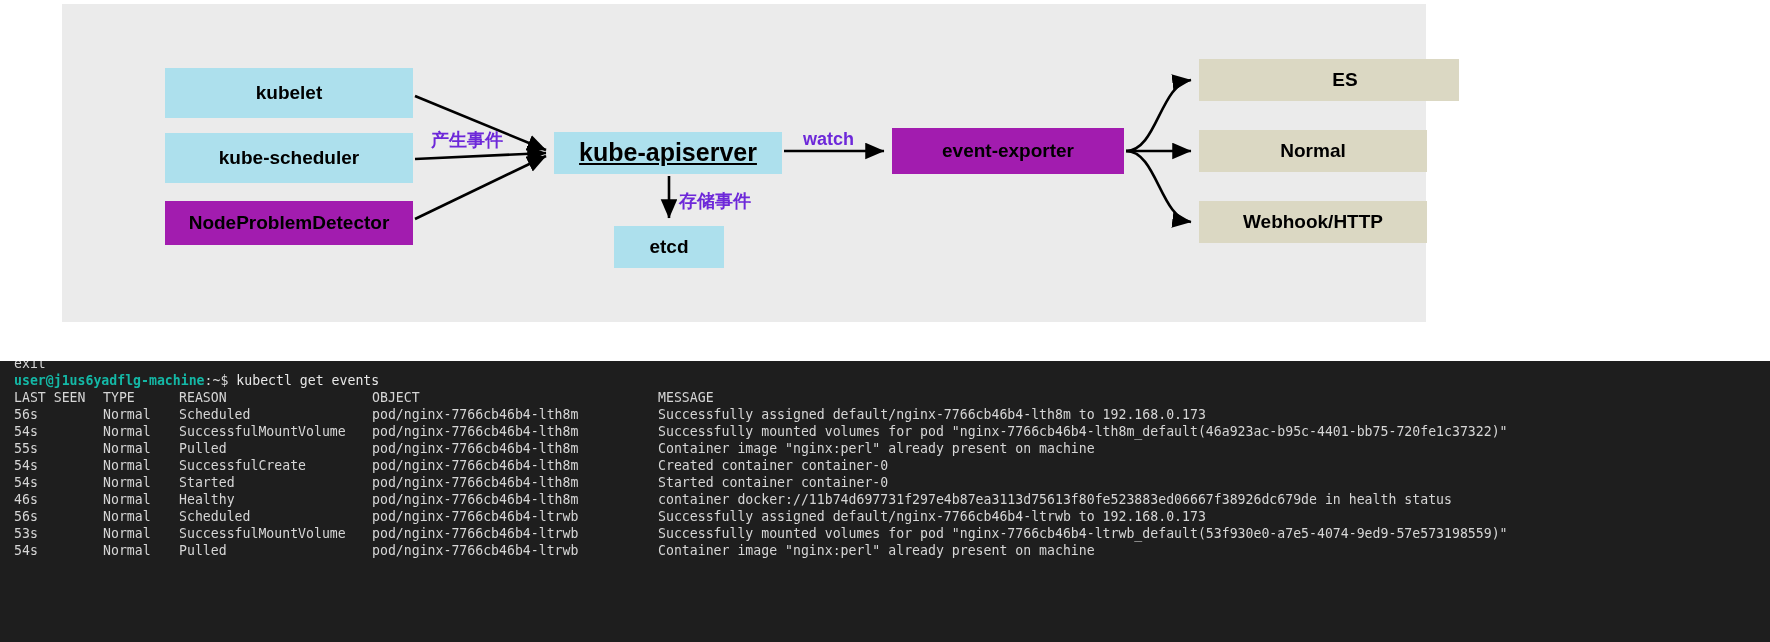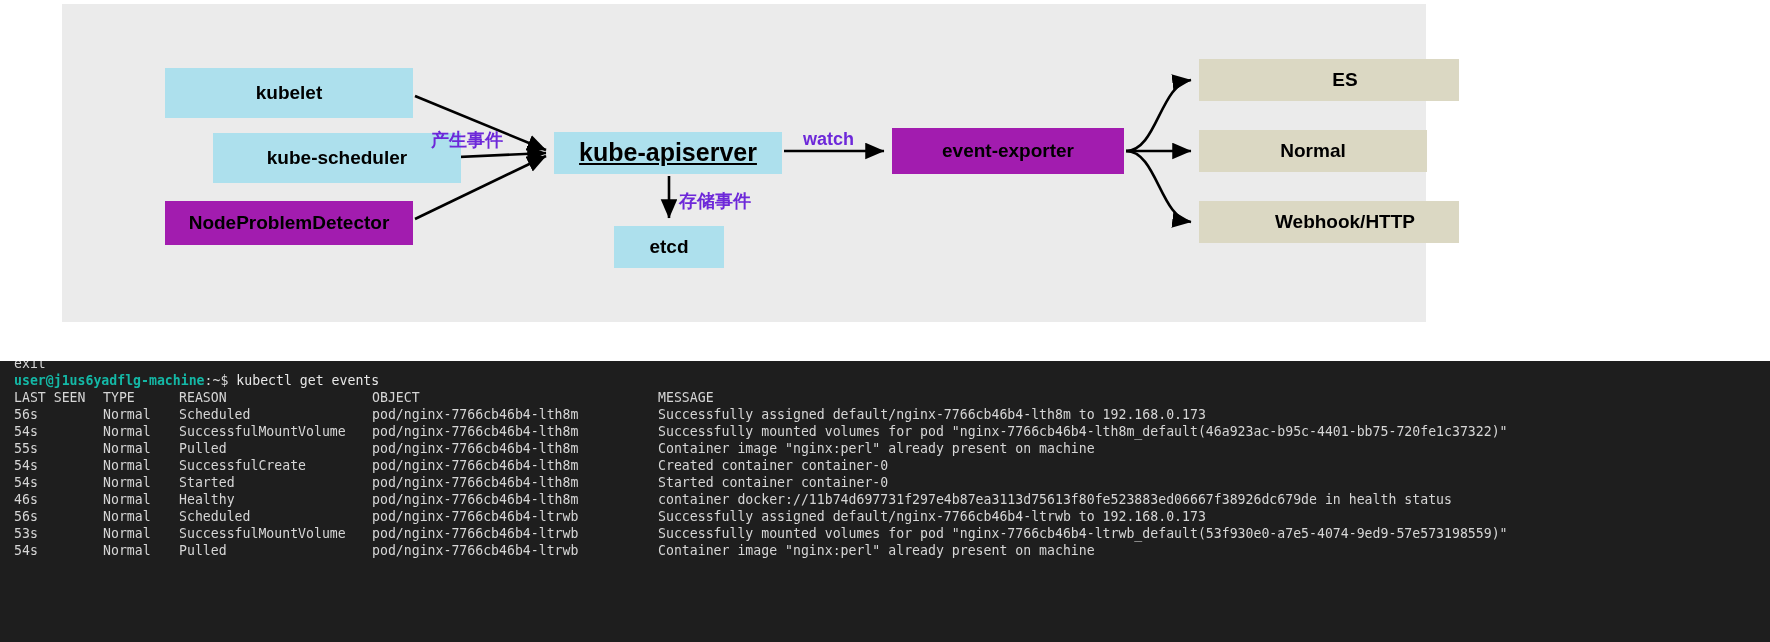--- a/index.html
+++ b/index.html
@@ -35,34 +35,34 @@
     text-align: center;
     line-height: 1.1;
     font-family: "Liberation Sans", sans-serif;
   }
   .node.blue  { background: #ade0ed; }
   .node.orange{ background: #a21caf; }
   .node.tan   { background: #dbd8c3; }
 
   
   #node-kubelet            { left: 103px; top: 64px;  width: 248px; height: 50px; font-size: 19px; }
-  #node-kube-scheduler     { left: 103px; top: 129px; width: 248px; height: 50px; font-size: 19px; margin-left: 48px; }
+  #node-kube-scheduler     { left: 103px; top: 129px; width: 248px; height: 50px; font-size: 19px; }
   #node-nodeproblemdetector{ left: 103px; top: 197px; width: 248px; height: 44px; font-size: 19px; }
 
   
   #node-kube-apiserver { left: 492px; top: 128px; width: 228px; height: 42px; font-size: 25px; text-decoration: underline; }
   #node-etcd           { left: 552px; top: 222px; width: 110px; height: 42px; font-size: 19px; }
 
   
   #node-event-exporter { left: 830px; top: 124px; width: 232px; height: 46px; font-size: 19px; }
 
   
   #node-es           { left: 1137px; top: 55px;  width: 228px; height: 42px; font-size: 19px; padding-left: 32px; }
   #node-kafka        { left: 1137px; top: 126px; width: 228px; height: 42px; font-size: 19px; }
-  #node-webhook-http { left: 1137px; top: 197px; width: 228px; height: 42px; font-size: 19px; padding-left: 32px; }
+  #node-webhook-http { left: 1137px; top: 197px; width: 228px; height: 42px; font-size: 19px; }
 
   .edge-label {
     position: absolute;
     font-weight: bold;
     color: #6d28d9;
     font-size: 18px;
     white-space: nowrap;
     font-family: "Liberation Sans", sans-serif;
   }
   #label-produce-events { left: 369px; top: 124px; }

